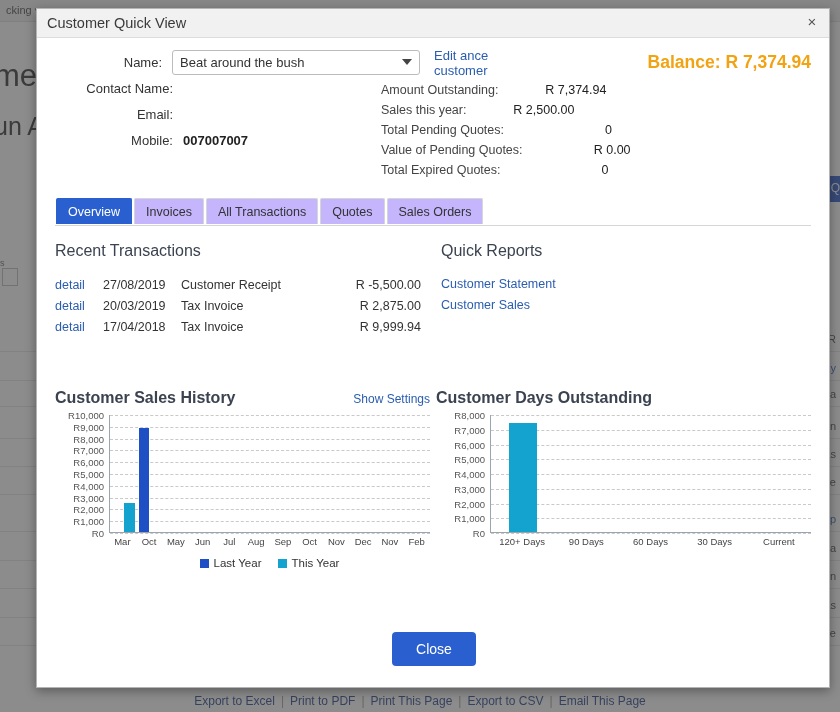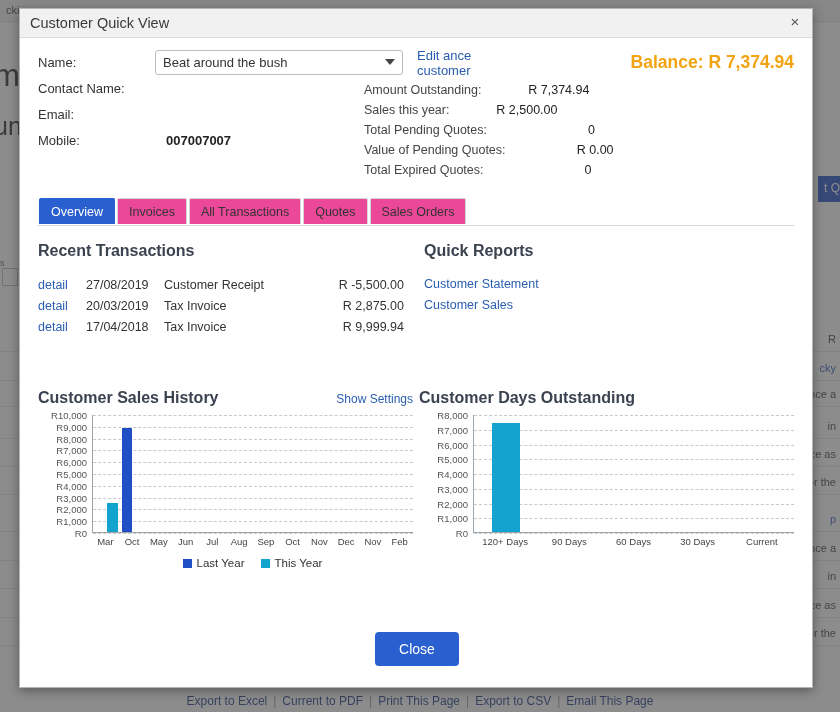--- a/index.html
+++ b/index.html
@@ -60,21 +60,21 @@
 
   
   #overlay {
     position: absolute; inset: 0;
     background: rgba(70,70,70,0.62);
   }
 
   
   #modal {
     position: absolute;
-    left: 19px; top: 8px;
+    left: 36px; top: 8px;
     width: 794px; height: 680px;
     background: #ffffff;
     border: 1px solid #b4b4b4;
     box-shadow: 0 3px 10px rgba(0,0,0,0.35);
     box-sizing: border-box;
     overflow: hidden;
   }
   .modal-header {
     position: relative;
     height: 29px;
@@ -96,21 +96,21 @@
     position: relative;
     height: 650px;
     box-sizing: border-box;
   }
 
   
   .info-wrap { position: relative; height: 140px; }
   .info-left { position: absolute; left: 0; top: 0; width: 480px; }
   .info-row { display: flex; align-items: center; height: 21px; margin-bottom: 5px; }
   .info-label {
-    width: 118px; padding-right: 10px;
+    width: 118px; text-align: right; padding-right: 10px;
     color: #333; font-size: 13px;
   }
   .info-value { color: #222; font-size: 13px; font-weight: bold; }
   .name-select {
     width: 248px; height: 25px; box-sizing: border-box;
     border: 1px solid #bcbcbc; border-radius: 3px; background: #fff;
     font-size: 13px; color: #333; padding: 3px 22px 3px 7px;
     position: relative; line-height: 18px;
     white-space: nowrap; overflow: hidden;
   }
@@ -140,31 +140,31 @@
   .tabs {
     position: relative;
     border-bottom: 1px solid #d6d6d6;
     height: 27px;
     margin-top: 6px;
     padding-left: 1px;
   }
   .tab {
     display: inline-block; height: 26px; line-height: 26px;
     padding: 0 11px; font-size: 12.5px; color: #333;
-    background: #ec4899; border: 1px solid #d6d6d6; border-bottom: none;
+    background: #c4b5fd; border: 1px solid #d6d6d6; border-bottom: none;
     margin-right: 2px; box-sizing: border-box;
     border-radius: 2px 2px 0 0;
     cursor: pointer;
     vertical-align: bottom;
   }
   .tab.active { background: #2a5fd0; color: #fff; border-color: #2a5fd0; }
 
   
   .section-title {
-    font-size: 16px; font-weight: bold; color: #3b4250; margin: 16px 0 14px 0;
+    font-size: 16px; font-weight: normal; color: #3b4250; margin: 16px 0 14px 0;
   }
   .cols { display: flex; }
   .col-left { width: 380px; }
   .col-right { width: 370px; margin-left: 6px; }
 
   .txn-row { display: flex; height: 21px; align-items: center; font-size: 12.5px; }
   .txn-detail { width: 48px; color: #2a5db0; cursor: pointer; }
   .txn-date { width: 78px; color: #333; }
   .txn-type { width: 150px; color: #333; }
   .txn-amount { width: 90px; text-align: right; color: #333; }
@@ -248,21 +248,21 @@
   <div class="bg-row" style="top:415px"><span>in</span></div>
   <div class="bg-row" style="top:443px"><span>nce as</span></div>
   <div class="bg-row" style="top:471px"><span>or the</span></div>
   <div class="bg-row" style="top:508px"><span class="bg-link">p</span></div>
   <div class="bg-row" style="top:537px"><span>ance a</span></div>
   <div class="bg-row" style="top:565px"><span>in</span></div>
   <div class="bg-row" style="top:594px"><span>nce as</span></div>
   <div class="bg-row" style="top:622px"><span>or the</span></div>
 
   <div class="bg-foot">
-    <span>Export to Excel</span><i>|</i><span>Current to PDF</span><i>|</i><span>Print This Page</span><i>|</i><span>Export to CSV</span><i>|</i><span>Email This Page</span>
+    <span>Export to Excel</span><i>|</i><span>Print to PDF</span><i>|</i><span>Print This Page</span><i>|</i><span>Export to CSV</span><i>|</i><span>Email This Page</span>
   </div>
 </div>
 
 <div id="overlay"></div>
 
 <div id="modal">
 
   <div class="modal-header">
     <span class="modal-title">Customer Quick View</span>
     <span class="modal-close">×</span>

